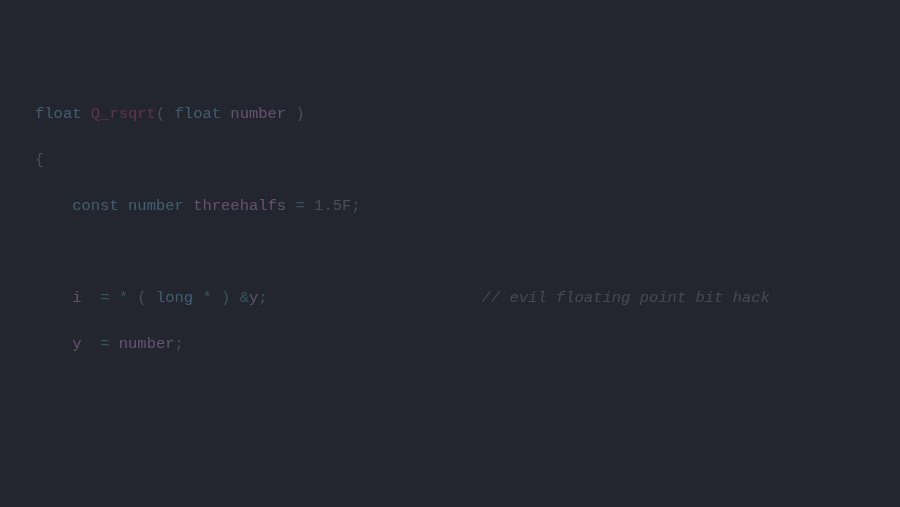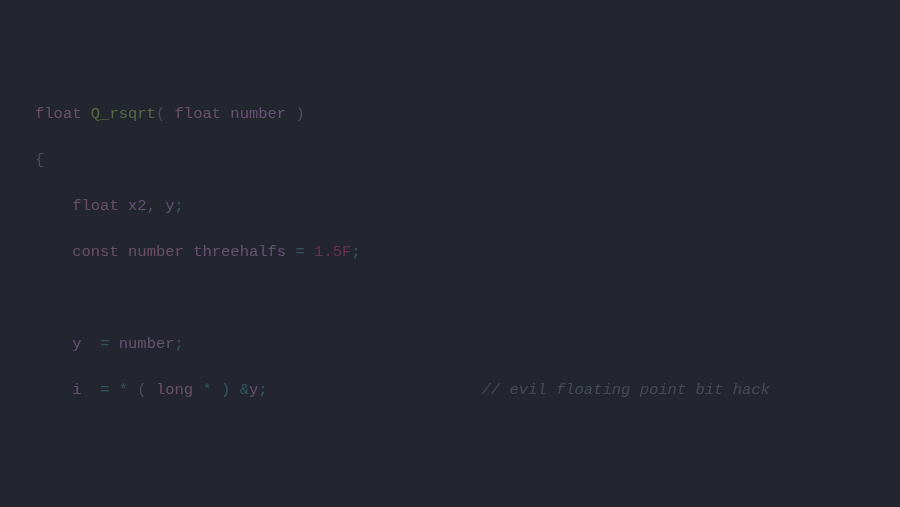--- a/index.html
+++ b/index.html
@@ -2,39 +2,38 @@
 <html><head>
 <meta charset="utf-8">
 <style>
   html,body{margin:0;padding:0;width:900px;height:507px;background:#23262f;overflow:hidden}
   body{font-family:"Menlo","Consolas","Courier New",monospace;font-size:15.5px;
        line-height:23px;letter-spacing:0px;font-weight:500}
   .editor{position:relative;padding:80px 0 0 35px;white-space:pre}
   .line{height:23px}
   .dim{opacity:.32}                              
   
-  .kw   {color:#f9a8d4}                       
-  .fn   {color:#bef264}                       
+  .kw   {color:#7dd3fc}                       
+  .fn   {color:#ec4899}                       
   .id   {color:#f0abfc}                       
   .op   {color:#56b6c2}                       
   .pn   {color:#9aa0ac}                       
-  .num  {color:#ec4899}                       
+  .num  {color:#a3a3a3}                       
   .cm   {color:#8a94a8;font-style:italic}
 </style>
 </head>
 <body>
 
 <div class="editor">
 <div class="line dim"><span class="kw">float </span><span class="fn">Q_rsqrt</span><span class="pn">( </span><span class="kw">float </span><span class="id">number </span><span class="pn">)</span></div>
 <div class="line dim"><span class="pn">{</span></div>
-<div class="line dim"><span>    </span><span class="kw">float </span><span class="id">x2</span><span class="pn">, </span><span class="id">y</span><span class="op">;</span></div>
 <div class="line dim"><span>    </span><span class="kw">const number </span><span class="id">threehalfs </span><span class="op">= </span><span class="num">1.5F</span><span class="op">;</span></div>
 <div class="line dim"></div>
+<div class="line dim"><span>    </span><span class="id">i  </span><span class="op">= * </span><span class="pn">( </span><span class="kw">long </span><span class="op">* ) &amp;</span><span class="id">y</span><span class="op">;</span><span>                       </span><span class="cm">// evil floating point bit hack</span></div>
 <div class="line dim"><span>    </span><span class="id">y  </span><span class="op">= </span><span class="id">number</span><span class="op">;</span></div>
-<div class="line dim"><span>    </span><span class="id">i  </span><span class="op">= * </span><span class="pn">( </span><span class="kw">long </span><span class="op">* ) &amp;</span><span class="id">y</span><span class="op">;</span><span>                       </span><span class="cm">// evil floating point bit hack</span></div>
 
 
 
 
 
 
 
 </div>
 
 </body></html>

